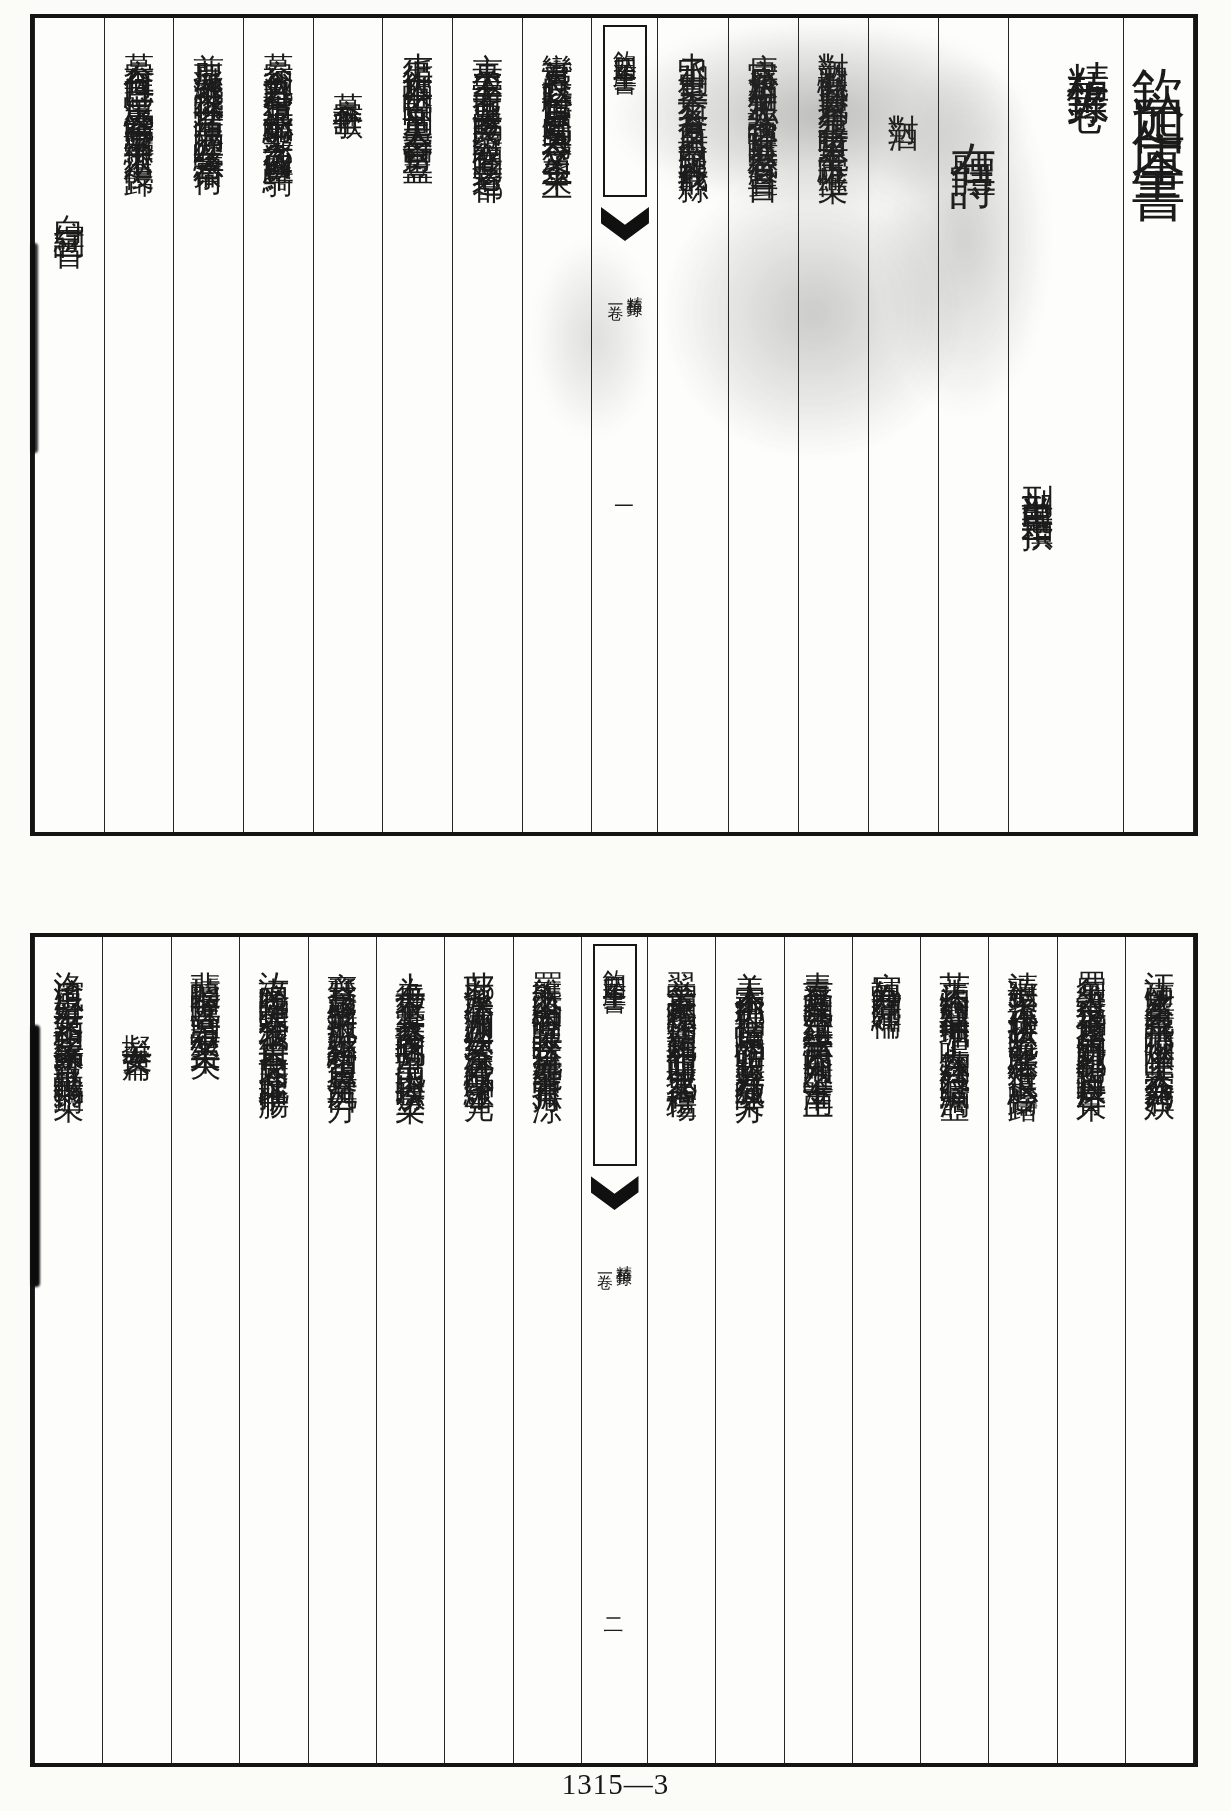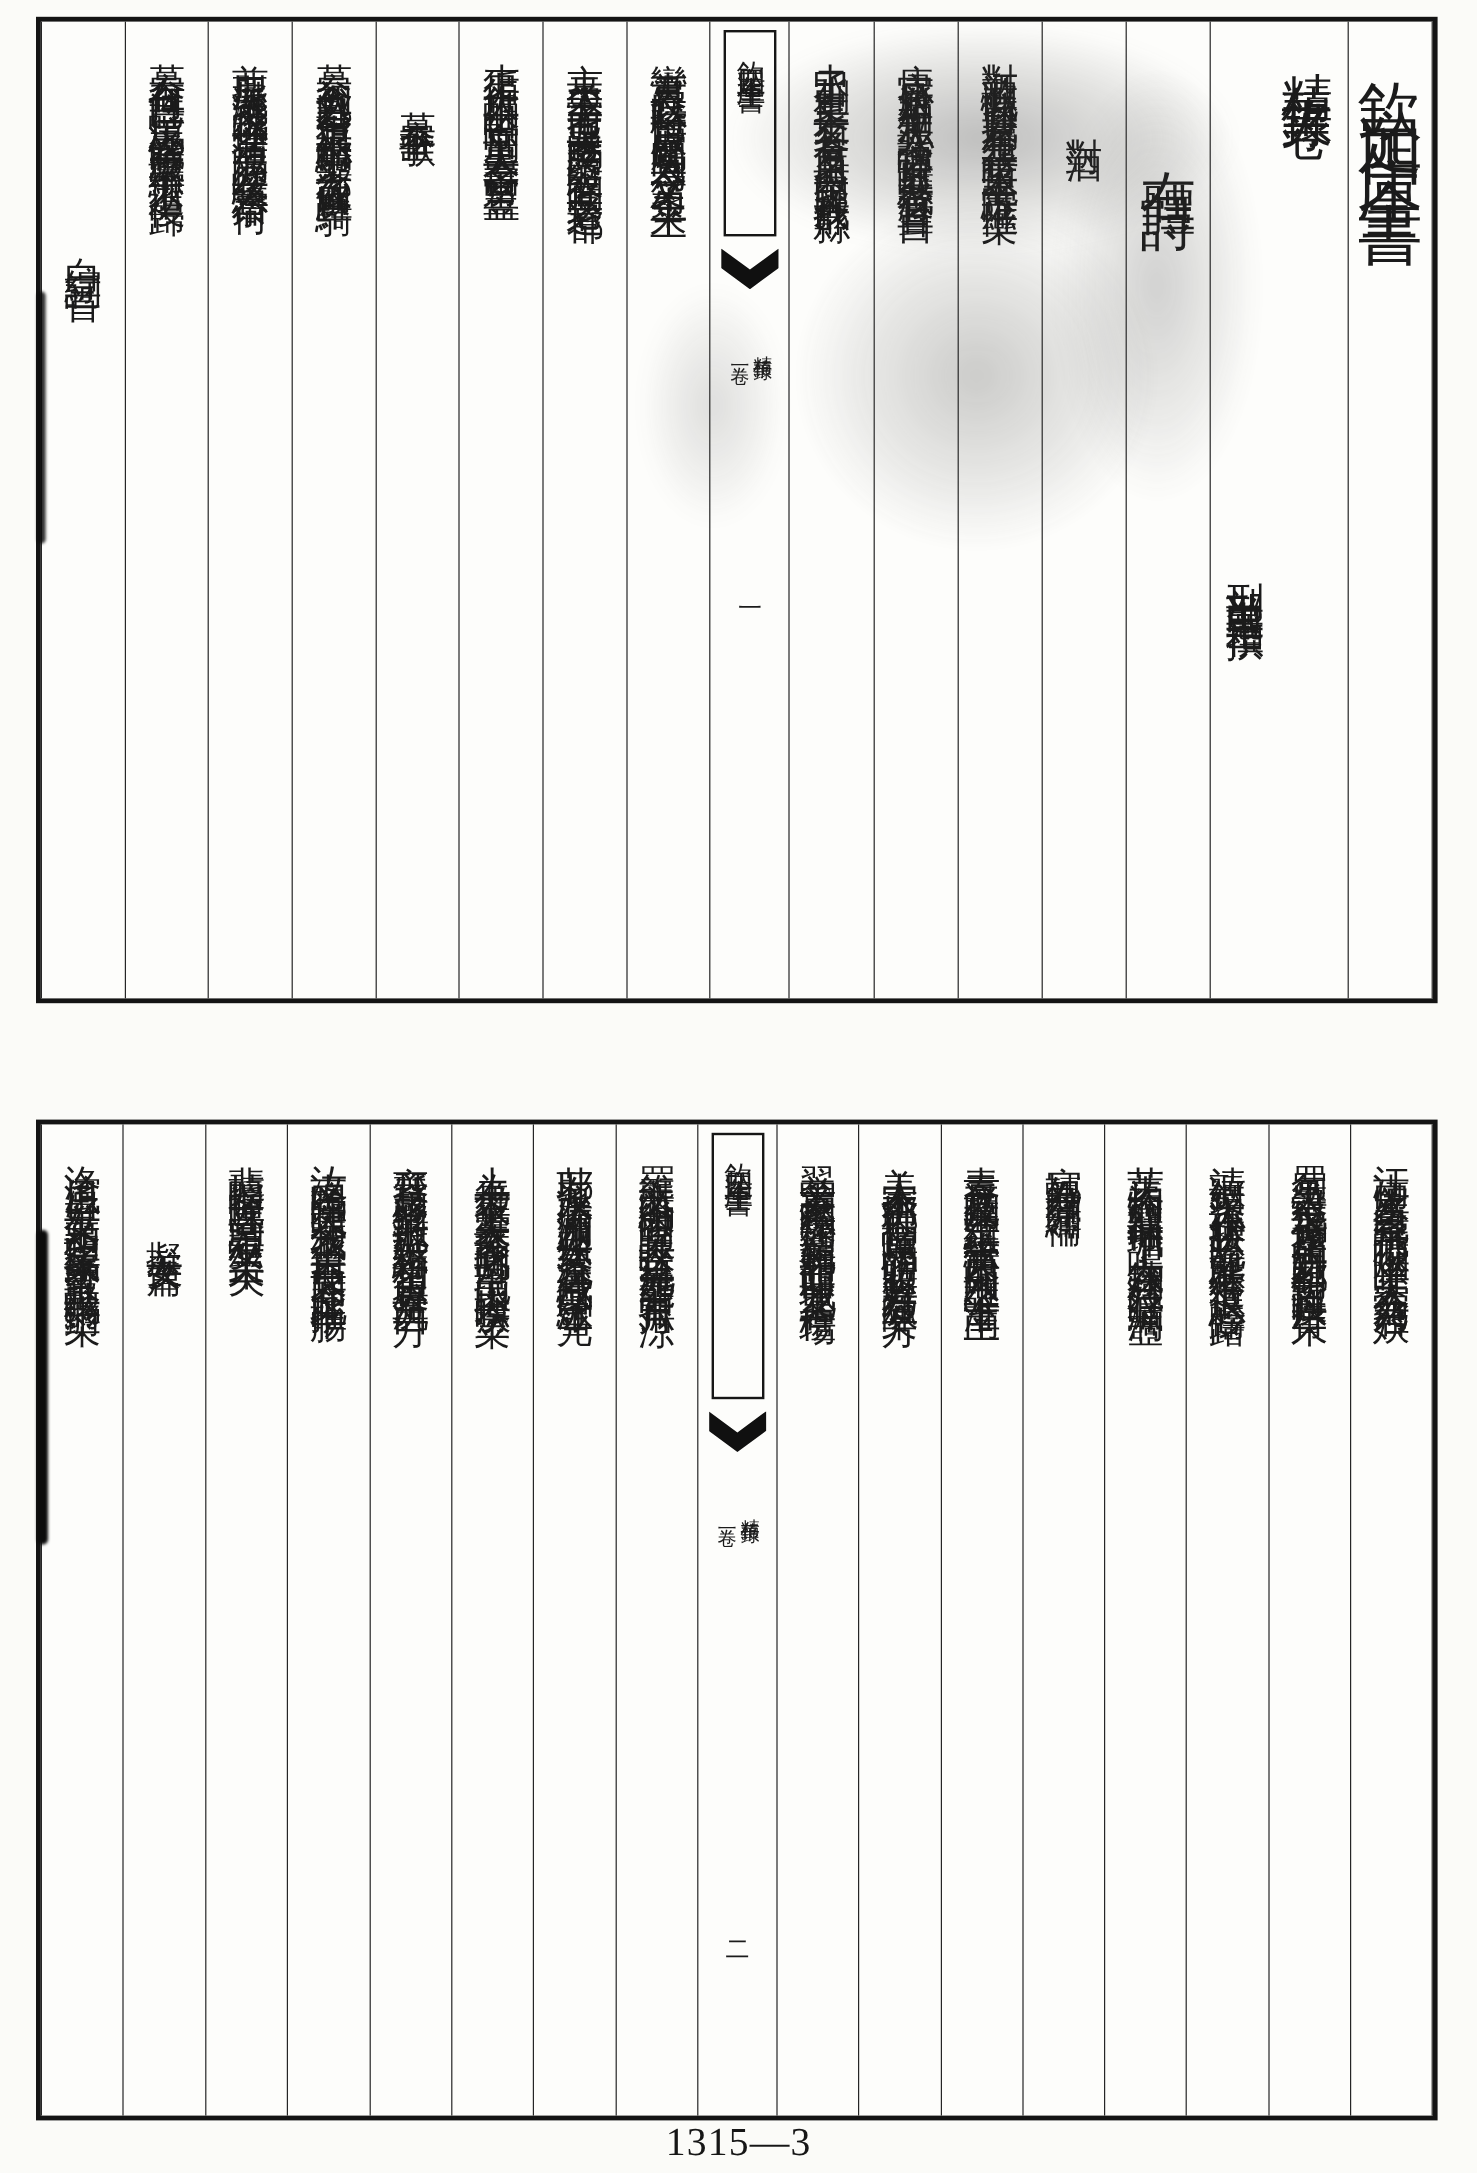--- a/index.html
+++ b/index.html
@@ -70,21 +70,21 @@
     background:radial-gradient(closest-side,rgba(45,45,45,.30),rgba(70,70,70,.14) 62%,rgba(0,0,0,0) 100%);}
   .sm1{left:575px;top:2px;width:420px;height:190px;}
   .sm2{left:630px;top:150px;width:300px;height:290px;opacity:.8;}
   .sm3{left:845px;top:40px;width:170px;height:360px;opacity:.7;}
   .sm4{left:500px;top:220px;width:120px;height:200px;opacity:.5;}
   .smear{position:absolute;background:#0c0c0c;filter:blur(1.2px);border-radius:4px;pointer-events:none;}
   .smear-bot{left:-3px;top:88px;width:9px;height:262px;}
   .smear-top{left:-3px;top:225px;width:7px;height:210px;opacity:.85;}
   .page-label{
     position:absolute;top:1768px;left:0;width:100%;text-align:center;
-    font-size:33px;letter-spacing:1px;color:#161616;
+    font-size:29px;letter-spacing:1px;color:#161616;
     font-family:"Liberation Serif","DejaVu Serif",serif;
   }
 </style>
 </head>
 <body>
 
 <div class="block" id="top-block">
 
   <div class="half half-r-top">
     <div class="col edge">

